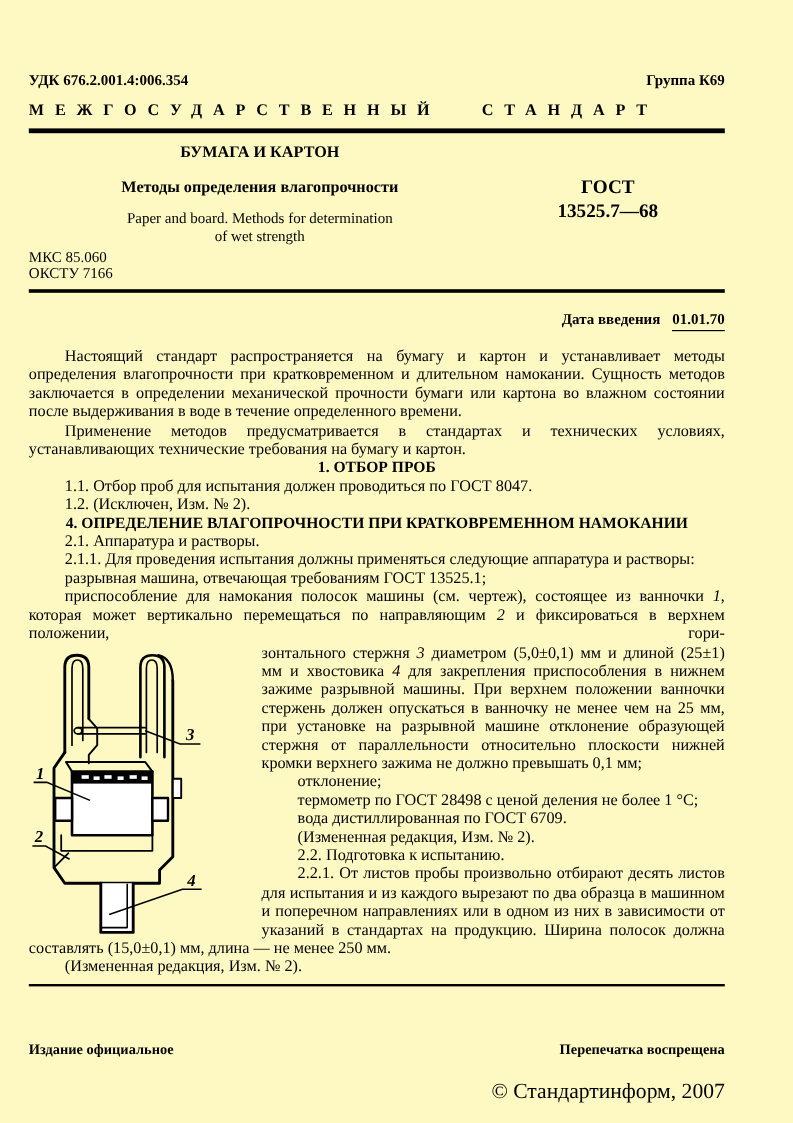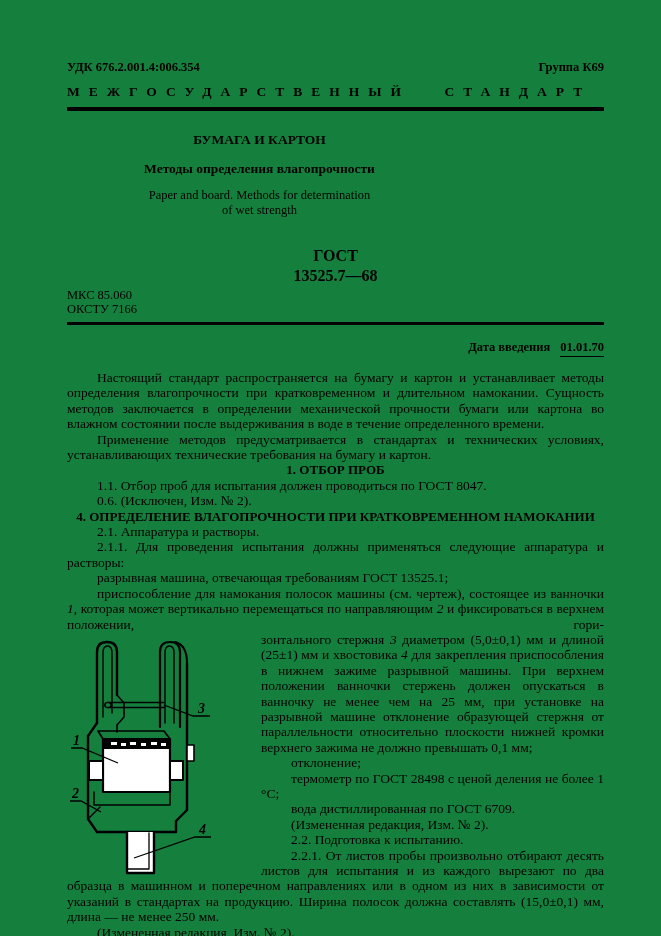--- a/index.html
+++ b/index.html
@@ -1,31 +1,31 @@
 <!DOCTYPE html>
 <html><head>
 <meta charset="utf-8">
 <style>
   html,body { margin:0; padding:0; background:#e9e9e9; }
   .page {
     position:relative; width:661px; height:936px; margin:0 auto;
-    background:#15803d; box-sizing:border-box;
-    padding:60px 57px 0 67px;
+    background:#fef9c3; box-sizing:border-box;
+    padding:60px 57px 0 24px;
     font-family:"Liberation Serif", serif; color:#000;
     overflow:hidden;
   }
   
   .udk-row { display:flex; justify-content:space-between; font-weight:bold; font-size:12.5px; }
   .std-row {
     margin-top:9px; padding-bottom:7px; border-bottom:4px solid #000;
     font-weight:bold; font-size:13.5px; white-space:nowrap;
     letter-spacing:9px; word-spacing:22px; overflow:hidden;
   }
   
-  .title-block { display:flex; margin-top:21px;flex-direction:column; }
+  .title-block { display:flex; margin-top:8px; }
   .title-left { width:385px; text-align:center; }
   .title-ru { font-weight:bold; font-size:13.5px; }
   .subtitle-ru { font-weight:bold; font-size:13.5px; margin-top:13px; }
   .title-en { font-size:12.5px; line-height:15px; margin-top:11px; white-space:pre-line; }
   .gost-block { flex:1; text-align:center; font-weight:bold; font-size:16px; line-height:20px; padding-top:28px; }
   .codes { font-size:12.5px; line-height:14px; margin-top:2px; }
   .rule-mid { border-bottom:3px solid #000; margin-top:6px; }
   .date-row { text-align:right; font-weight:bold; font-size:12.5px; margin-top:15px; }
   .date-value { display:inline-block; margin-left:10px; border-bottom:1.4px solid #000; padding-bottom:1px; }
   
@@ -83,21 +83,21 @@
 
   <div class="bodytext">
 
     <div class="intro">
       <p>Настоящий стандарт распространяется на бумагу и картон и устанавливает методы определения влагопрочности при кратковременном и длительном намокании. Сущность методов заключается в определении механической прочности бумаги или картона во влажном состоянии после выдерживания в воде в течение определенного времени.</p>
       <p>Применение методов предусматривается в стандартах и технических условиях, устанавливающих технические требования на бумагу и картон.</p>
     </div>
 
     <p class="sec-heading">1. ОТБОР ПРОБ</p>
     <p><span>1.1. Отбор проб для испытания должен проводиться по ГОСТ 8047.</span></p>
-    <p><span>0.6. </span><span class="b">(Исключен, Изм. № 2).</span></p>
+    <p><span>1.2. </span><span class="b">(Исключен, Изм. № 2).</span></p>
 
     <p class="sec-heading">4. ОПРЕДЕЛЕНИЕ ВЛАГОПРОЧНОСТИ ПРИ КРАТКОВРЕМЕННОМ НАМОКАНИИ</p>
     <p>2.1. Аппаратура и растворы.</p>
     <p>2.1.1. Для проведения испытания должны применяться следующие аппаратура и растворы:</p>
     <p>разрывная машина, отвечающая требованиям ГОСТ 13525.1;</p>
     <p class="justlast"><span>приспособление для намокания полосок машины (см. чертеж), состоящее из ванночки </span><span class="i">1</span><span>, которая может вертикально перемещаться по направляющим </span><span class="i">2</span><span> и фиксироваться в верхнем положении, гори-</span></p>
 
     <div>
       <svg class="fig" viewBox="0 0 185 242" aria-hidden="true">
         <g fill="none" stroke="#000" stroke-width="2.4" stroke-linejoin="round" stroke-linecap="round">

